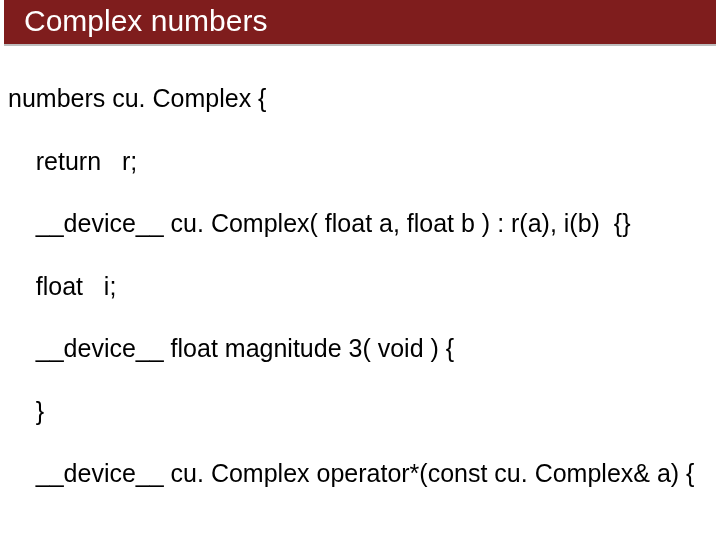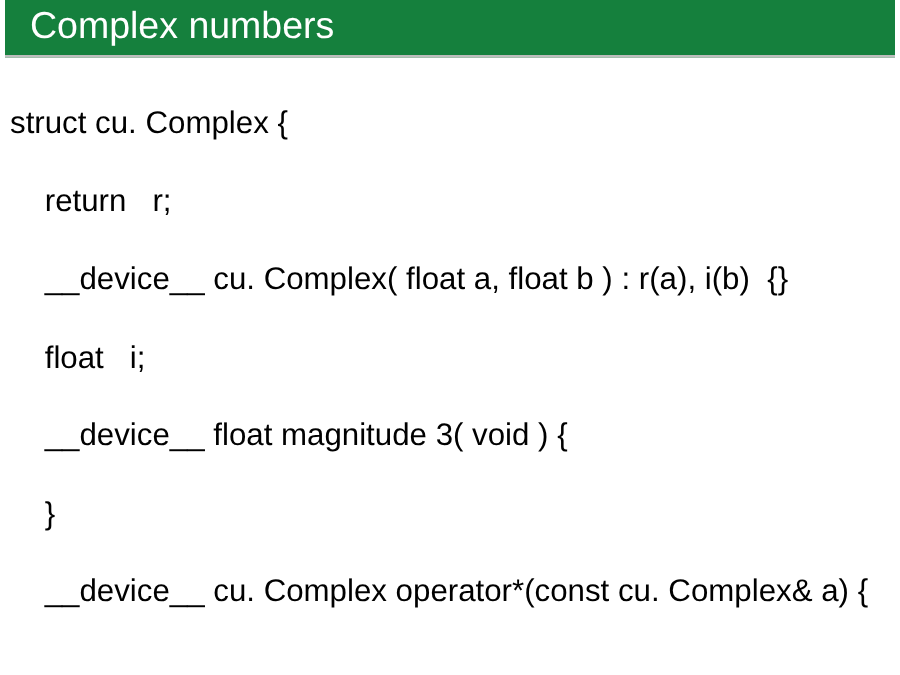--- a/index.html
+++ b/index.html
@@ -11,21 +11,21 @@
     font-family: Arial, Helvetica, sans-serif;
     overflow: hidden;
   }
   .slide {
     width: 720px;
     height: 540px;
     position: relative;
     box-sizing: border-box;
   }
   .title-bar {
-    background: #15803d;
+    background: #7f1d1d;
     color: #ffffff;
     font-size: 30px;
     padding: 4px 20px 6px 20px;
     font-weight: 400;
     margin: 0 4px;
     border-bottom: 2px solid #bdbdbd;
   }
   .code-block {
     font-size: 25px;
     line-height: 1.25;
@@ -38,21 +38,21 @@
     white-space: pre;
   }
 </style>
 </head>
 <body>
 
 <div class="slide">
   <div class="title-bar">Complex numbers</div>
 
   <div class="code-block">
-<div class="code-line">struct cu. Complex {</div>
+<div class="code-line">numbers cu. Complex {</div>
 <div class="code-line">    return   r;</div>
 <div class="code-line">    __device__ cu. Complex( float a, float b ) : r(a), i(b)  {}</div>
 <div class="code-line">    float   i;</div>
 <div class="code-line">    __device__ float magnitude 3( void ) {</div>
 <div class="code-line">    }</div>
 <div class="code-line">    __device__ cu. Complex operator*(const cu. Complex&amp; a) {</div>
 
 
 
 

